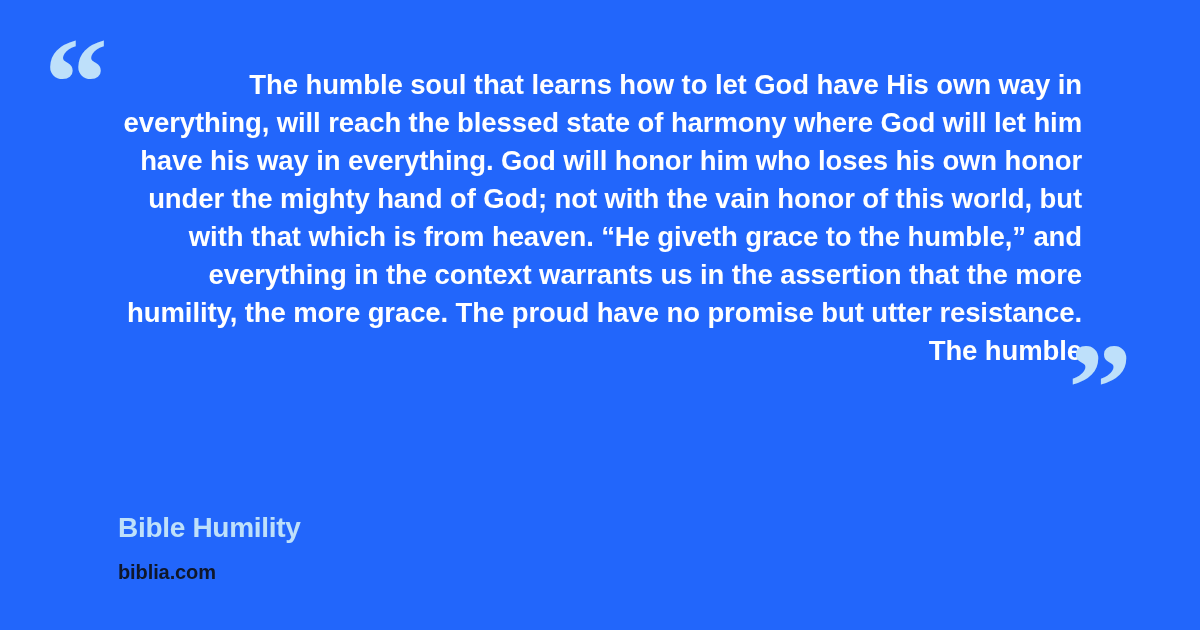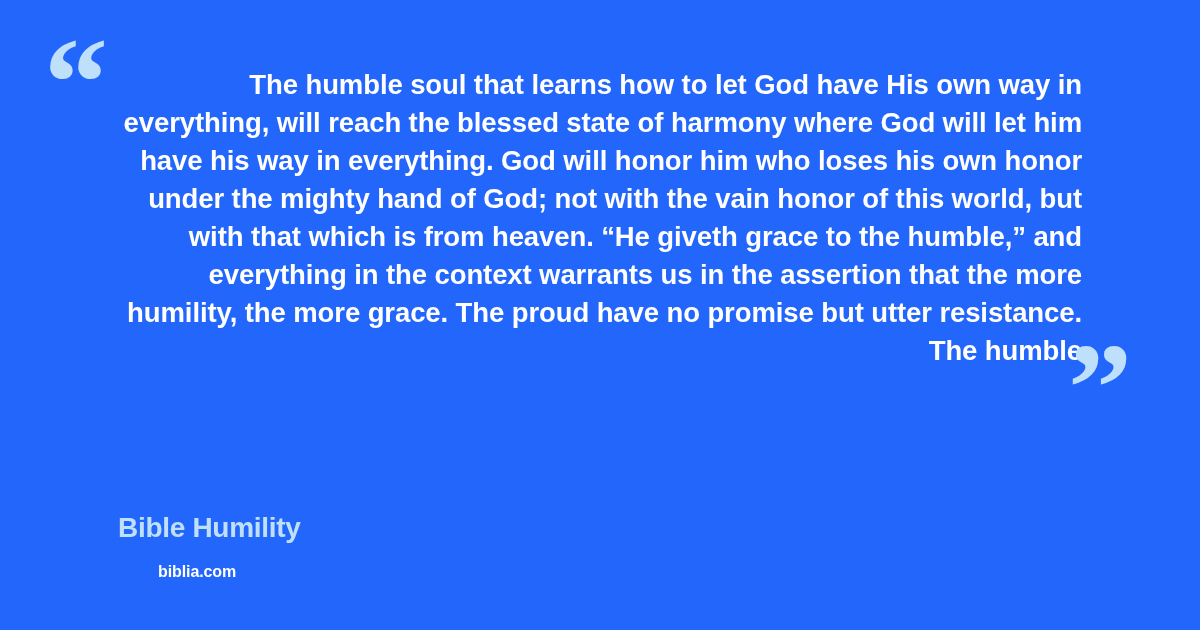--- a/index.html
+++ b/index.html
@@ -74,27 +74,26 @@
 
   .brand-title {
     color: #bee0fa;
     font-size: 28px;
     font-weight: 700;
     line-height: 50px;
     letter-spacing: -0.3px;
   }
 
   .brand-url {
-    color: #ffffff;
-    font-size: 16px;
+    color: #0f172a;
+    font-size: 20px;
     font-weight: 700;
     line-height: 26px;
     margin-top: 6px;
     letter-spacing: -0.1px;
-    margin-left: 40px;
   }
 </style>
 </head>
 <body>
 
 <div class="card">
 
   <span class="quote-glyph quote-glyph-open">“</span>
 
   <div class="quote-body"><span class="lead-space"></span><span>The humble soul that learns how to let God have His own way in everything, will reach the blessed state of harmony where God will let him have his way in everything. God will honor him who loses his own honor under the mighty hand of God; not with the vain honor of this world, but with that which is from heaven. “He giveth grace to the humble,” and everything in the context warrants us in the assertion that the more humility, the more grace. The proud have no promise but utter resistance. The humble</span></div>

